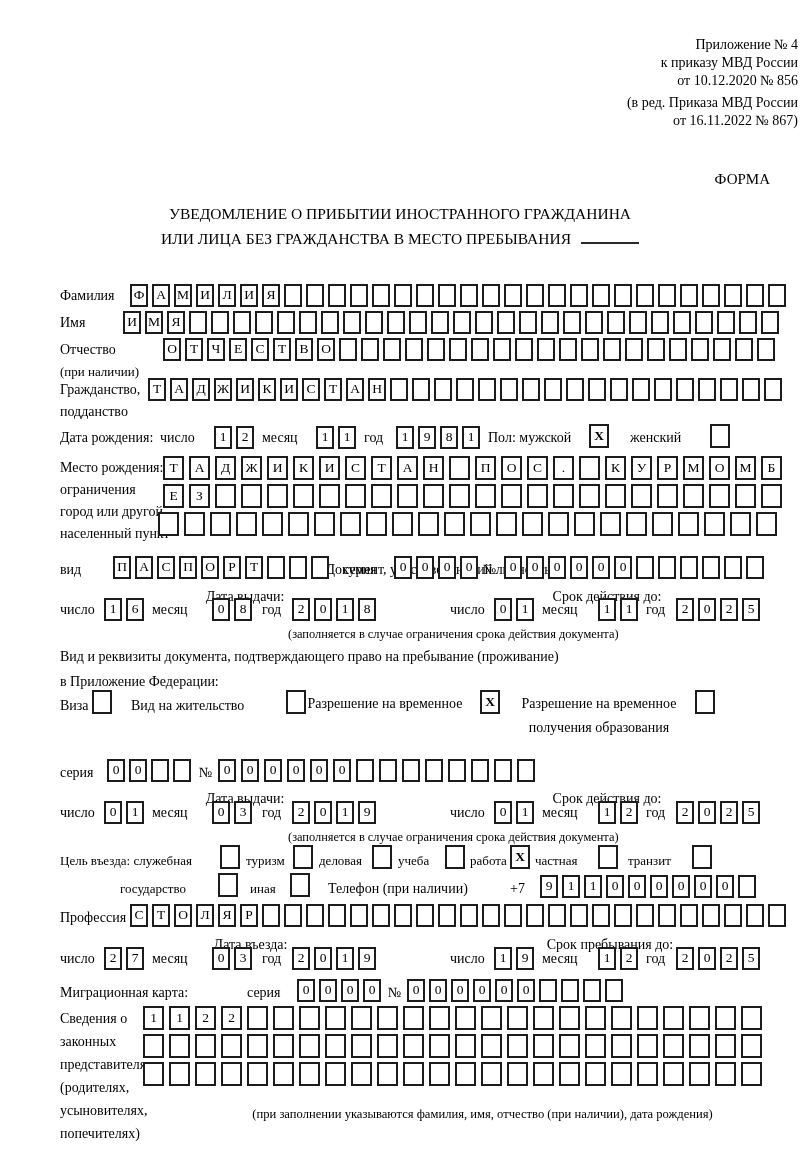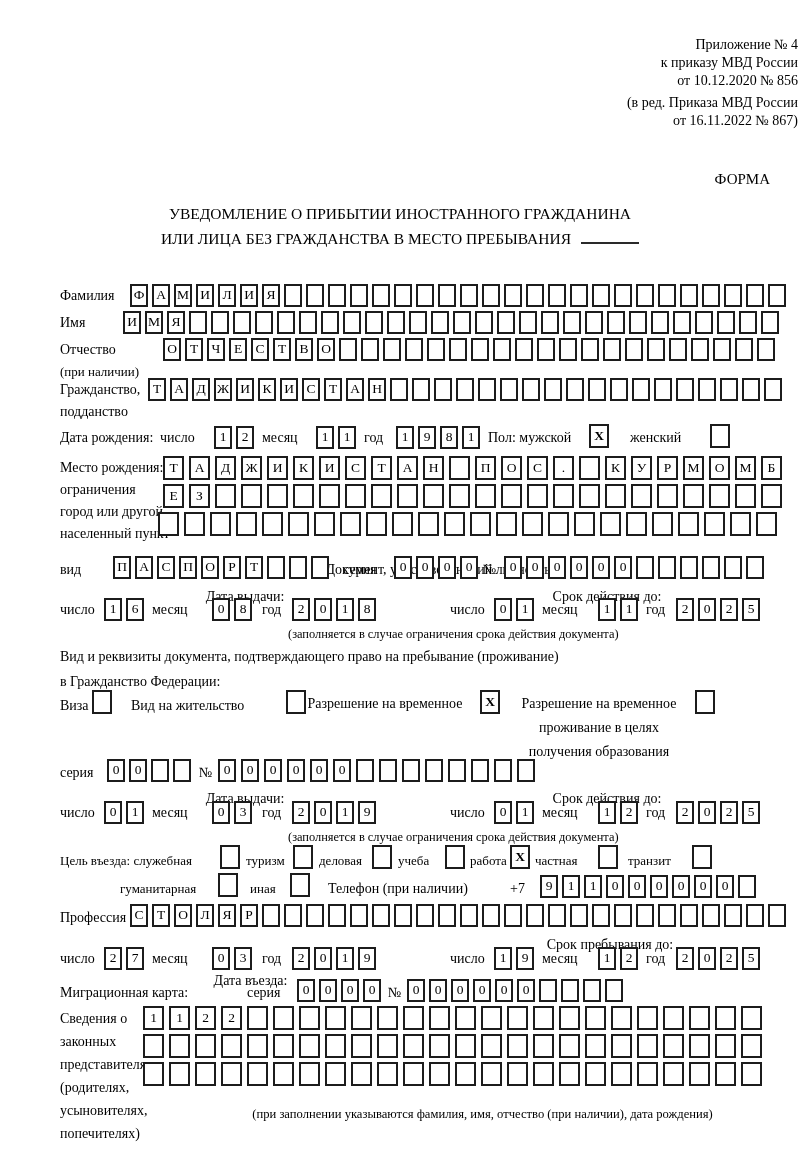--- a/index.html
+++ b/index.html
@@ -360,39 +360,38 @@
   <span class="lb" style="left:646px;top:601px">год</span>
   <span class="cells" style="left:676px;top:598px">
       <span class="cell">2</span>
       <span class="cell">0</span>
       <span class="cell">2</span>
       <span class="cell">5</span>
     </span>
   <span class="lb f12" style="left:288px;top:626px">(заполняется в случае ограничения срока действия документа)</span>
 
   <span class="lb" style="left:60px;top:648px">Вид и реквизиты документа, подтверждающего право на пребывание (проживание)</span>
-  <span class="lb" style="left:60px;top:673px">в Гражданство Федерации:</span>
+  <span class="lb" style="left:60px;top:673px">в Приложение Федерации:</span>
 
   <span class="lb" style="left:60px;top:697px">Виза</span>
   <span class="cells chk" style="left:92px;top:690px">
       <span class="cell"></span>
     </span>
   <span class="lb" style="left:131px;top:697px">Вид на жительство</span>
   <span class="cells chk" style="left:286px;top:690px">
       <span class="cell"></span>
     </span>
   <div class="blk" style="left:295px;top:692px;width:180px">
     <div>Разрешение на временное</div>
   </div>
   <span class="cells chk" style="left:480px;top:690px">
       <span class="cell">X</span>
     </span>
   <div class="blk" style="left:508px;top:692px;width:182px">
     <div>Разрешение на временное</div>
-    <div>проживание в целях</div>
     <div>получения образования</div>
   </div>
   <span class="cells chk" style="left:695px;top:690px">
       <span class="cell"></span>
     </span>
 
   <span class="lb" style="left:60px;top:764px">серия</span>
   <span class="cells" style="left:107px;top:759px">
       <span class="cell">0</span>
       <span class="cell">0</span>
@@ -478,21 +477,21 @@
     </span>
   <span class="lb f13" style="left:535px;top:852px">частная</span>
   <span class="cells chk" style="left:598px;top:845px">
       <span class="cell"></span>
     </span>
   <span class="lb f13" style="left:628px;top:852px">транзит</span>
   <span class="cells chk" style="left:692px;top:845px">
       <span class="cell"></span>
     </span>
 
-  <span class="lb f13" style="left:120px;top:880px">гуманитарная</span>
+  <span class="lb f13" style="left:120px;top:880px">государство</span>
   <span class="cells chk" style="left:218px;top:873px">
       <span class="cell"></span>
     </span>
   <span class="lb f13" style="left:250px;top:880px">иная</span>
   <span class="cells chk" style="left:290px;top:873px">
       <span class="cell"></span>
     </span>
   <span class="lb" style="left:328px;top:880px">Телефон (при наличии)</span>
   <span class="lb" style="left:510px;top:880px">+7</span>
   <span class="cells" style="left:540px;top:875px">
@@ -535,21 +534,21 @@
       <span class="cell"></span>
       <span class="cell"></span>
       <span class="cell"></span>
       <span class="cell"></span>
       <span class="cell"></span>
       <span class="cell"></span>
       <span class="cell"></span>
       <span class="cell"></span>
     </span>
 
-  <div class="lb ctr" style="left:168px;top:972px;width:165px">Дата въезда:</div>
+  <div class="lb ctr" style="left:168px;top:936px;width:165px">Дата въезда:</div>
   <div class="lb ctr" style="left:510px;top:936px;width:200px">Срок пребывания до:</div>
 
   <span class="lb" style="left:60px;top:950px">число</span>
   <span class="cells" style="left:104px;top:947px">
       <span class="cell">2</span>
       <span class="cell">7</span>
     </span>
   <span class="lb" style="left:152px;top:950px">месяц</span>
   <span class="cells" style="left:212px;top:947px">
       <span class="cell">0</span>

